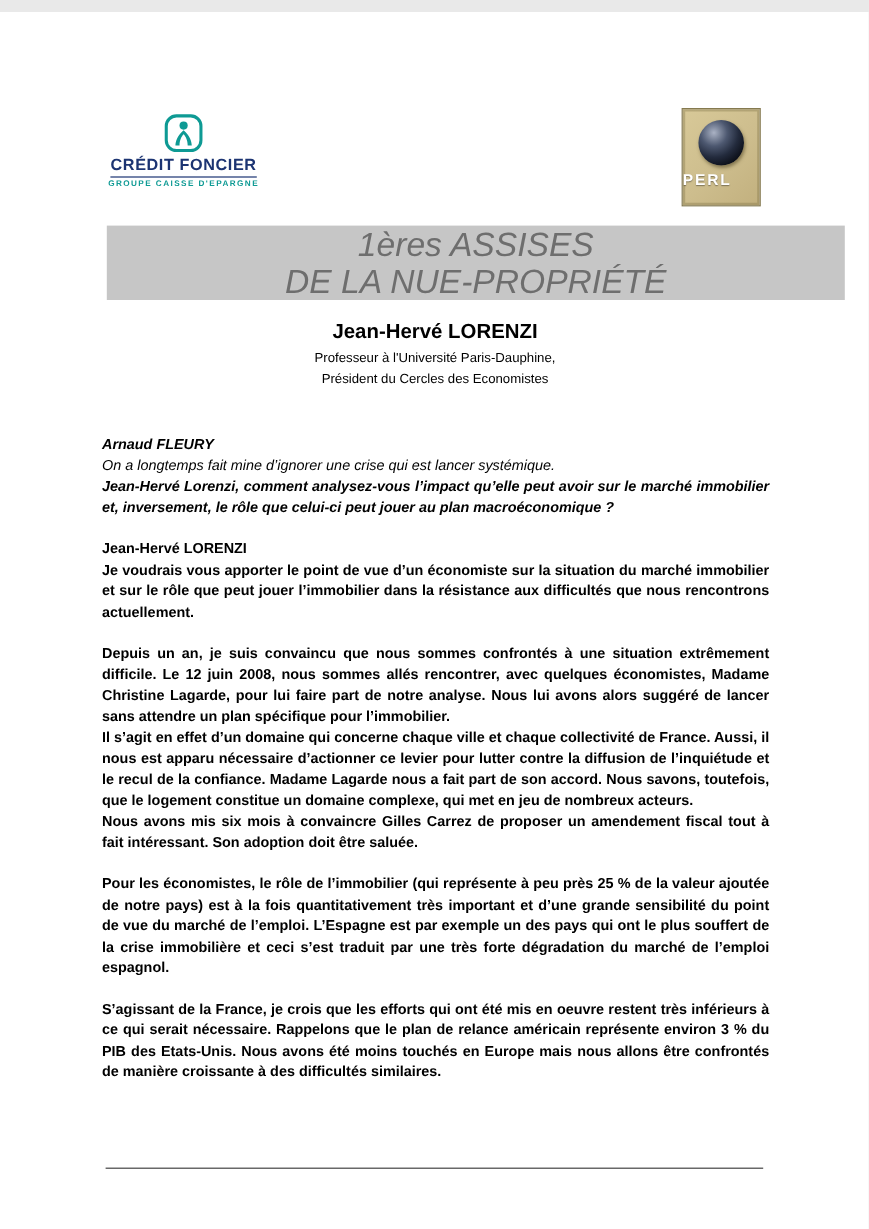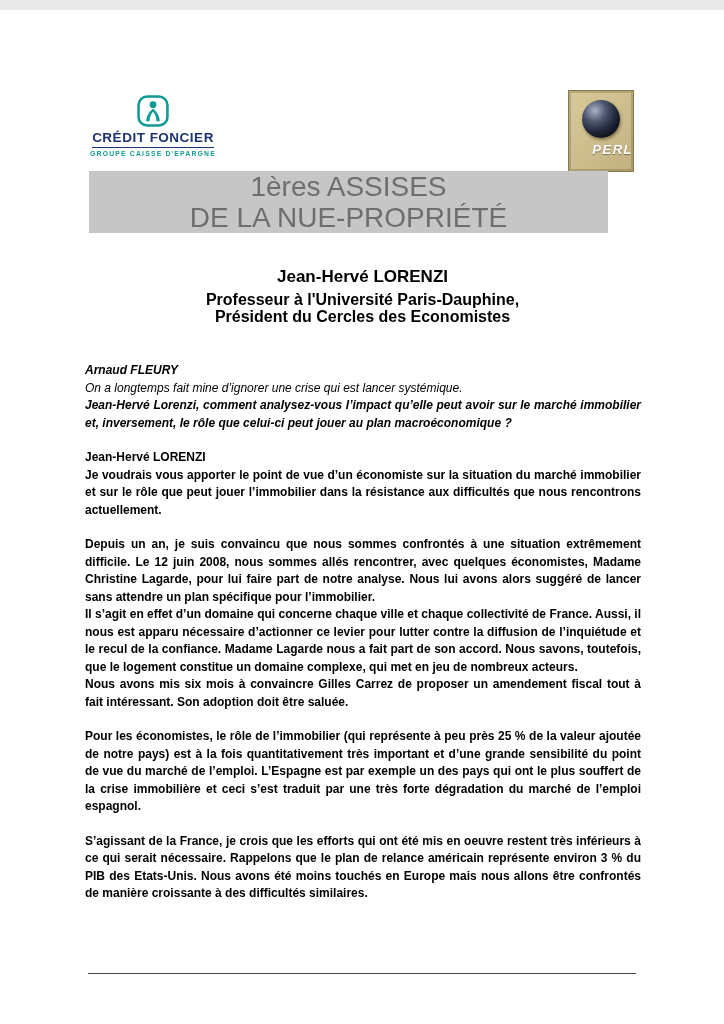--- a/index.html
+++ b/index.html
@@ -36,40 +36,40 @@
     box-shadow:inset 0 0 0 2px rgba(120,108,66,0.35);
     box-sizing:border-box;
   }
   .perl-sphere {
     width:38px; height:38px; border-radius:50%;
     margin:9px auto 4px auto;
     background:radial-gradient(circle at 34% 28%, #aab2c4 0%, #4d5870 30%, #232b3d 55%, #05070d 85%);
     box-shadow:1px 2px 3px rgba(60,50,20,0.5);
   }
   .perl-name {
-    text-align:right; color:#ffffff; font-weight:bold;
+    text-align:left; color:#ffffff; font-weight:bold;
     font-size:13px; letter-spacing:1.5px;
     text-shadow:0 1px 1px rgba(0,0,0,0.4);
-    font-style:italic;
   }
 
   
   .banner {
-    position:absolute; left:89px; top:161px; width:519px; height:62px;
+    position:absolute; left:89px; top:178px; width:615px; height:62px;
     background:#c6c6c6;
     color:#6e6e6e;
     text-align:center;
     font-size:28px;
     line-height:31px;
+    font-style:italic;
   }
 
   
   .speaker-header { position:absolute; left:85px; top:257px; width:555px; text-align:center; }
   .main-title { font-size:17px; font-weight:bold; margin-bottom:4px; }
-  .sub { font-size:16px; font-weight:bold; line-height:17px; }
+  .sub { font-size:11px; font-weight:normal; line-height:17px; }
 
   
   .body {
     position:absolute; left:85px; top:352px; width:556px;
     font-size:12px; line-height:17.5px;
   }
   .body p { margin:0; }
   .just { text-align:justify;font-weight:bold; }
   .gap { margin-top:17px !important; }
   .bold { font-weight:bold; }

